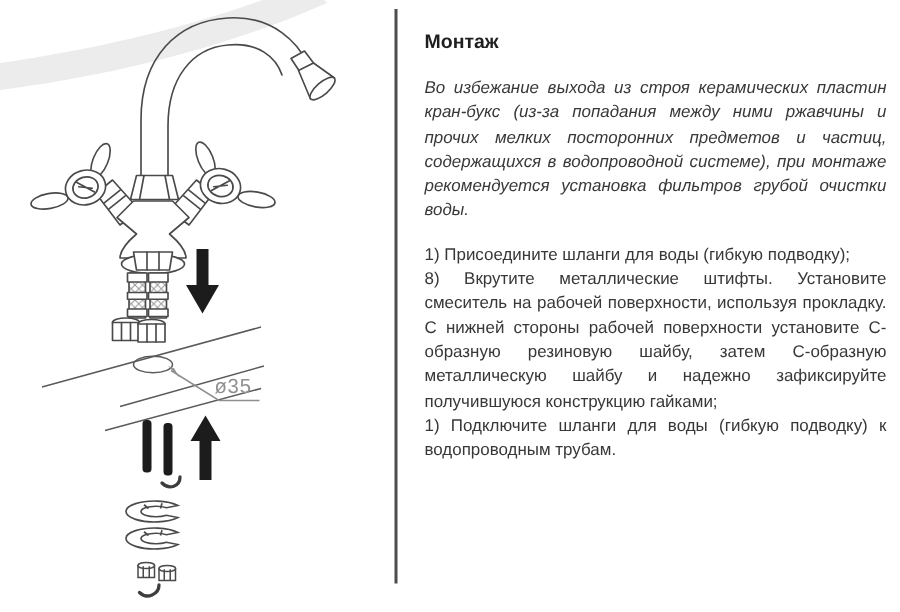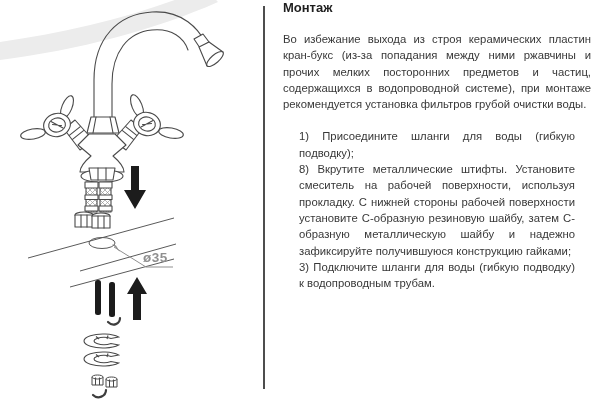--- a/index.html
+++ b/index.html
@@ -15,48 +15,48 @@
     position: absolute;
     left: 0; top: 0;
     width: 265px; height: 408px;
   }
   .dim-label {
     position: absolute;
     left: 143px; top: 250px;
     font-size: 13.5px;
     color: #8f8f8f;
     letter-spacing: 0.5px;
-    font-weight: bold;
   }
   .divider {
     position: absolute;
     left: 263px; top: 6px;
     width: 2px; height: 383px;
     background: #4d4d4d;
   }
   .text-col {
     position: absolute;
-    left: 283px; top: 0;
+    left: 283px; top: 20px;
     width: 308px;
     color: #383838;
   }
   .doc-title {
     font-size: 13px;
     font-weight: bold;
     color: #1f1f1f;
     margin: 0 0 15px 0;
     line-height: 16px;
   }
   .para {
     font-size: 11.3px;
     line-height: 16.3px;
     text-align: justify;
     margin: 0 0 13px 0;
-  }
-  .steps { margin: 16px; }
+    font-style: italic;
+  }
+  .steps { margin: 0; }
   .step {
     font-size: 11.3px;
     line-height: 16.3px;
     text-align: justify;
     margin: 0;
   }
 </style>
 </head>
 <body>
 
@@ -185,17 +185,17 @@
   <div class="dim-label">ø35</div>
 
   <div class="divider"></div>
 
   <div class="text-col">
     <h1 class="doc-title">Монтаж</h1>
     <p class="para">Во избежание выхода из строя керамических пластин кран-букс (из-за попадания между ними ржавчины и прочих мелких посторонних предметов и частиц, содержащихся в водопроводной системе), при монтаже рекомендуется установка фильтров грубой очистки воды.</p>
     <div class="steps">
       <div class="step">1) Присоедините шланги для воды (гибкую подводку);</div>
       <div class="step">8) Вкрутите металлические штифты. Установите смеситель на рабочей поверхности, используя прокладку. С нижней стороны рабочей поверхности установите С-образную резиновую шайбу, затем С-образную металлическую шайбу и надежно зафиксируйте получившуюся конструкцию гайками;</div>
-      <div class="step">3) Подключите шланги для воды (гибкую подводку) к водопроводным трубам.</div>
+      <div class="step">1) Подключите шланги для воды (гибкую подводку) к водопроводным трубам.</div>
     </div>
   </div>
 
 </div>
 
 </body></html>

